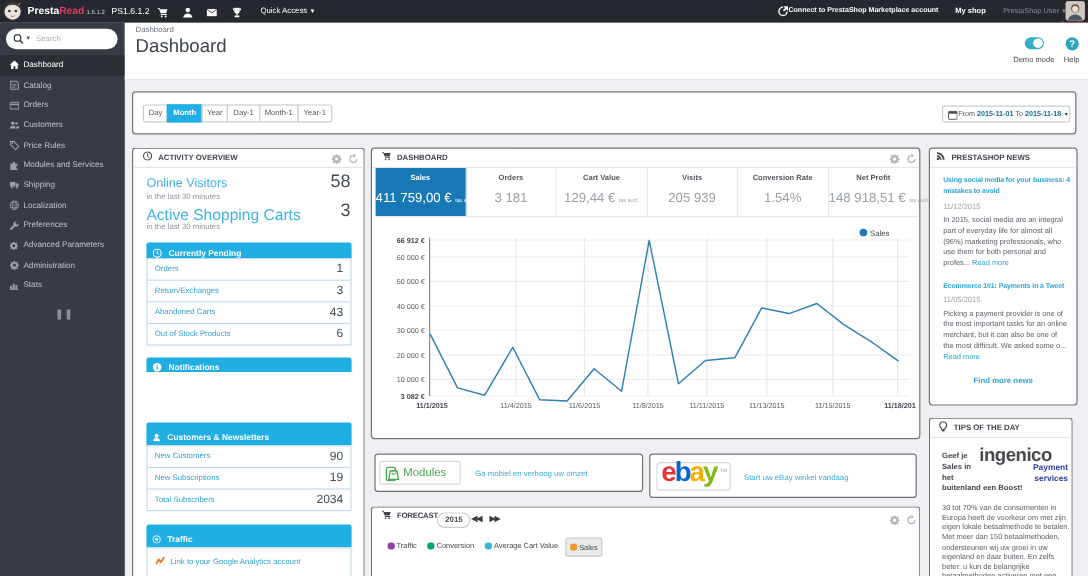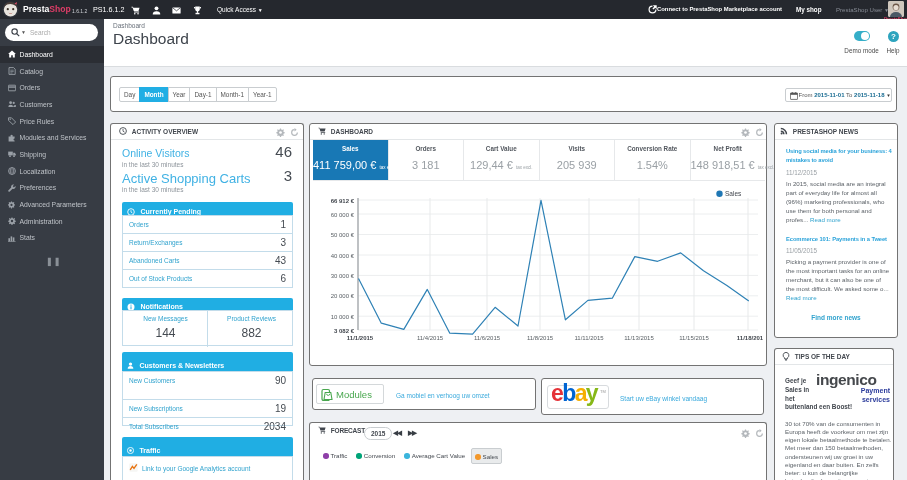--- a/index.html
+++ b/index.html
@@ -38,21 +38,21 @@
 <div class="abs" id="topbar" style="left:0;top:0;width:907px;height:19px;background:#25282e;">
   <svg class="abs" style="left:2px;top:1px;" width="17" height="17" viewBox="0 0 17 17">
     <circle cx="8.5" cy="8.5" r="8.2" fill="#2e323a"></circle>
     <circle cx="8.5" cy="8.7" r="6.7" fill="#e8e4de"></circle>
     <path d="M1.5 8 a7 7 0 0 1 14 0 L14 5 L11 3.4 L8.5 3 L5 3.6 L2.6 5.4 Z" fill="#4a3d38"></path>
     <circle cx="5.8" cy="8.2" r="1.1" fill="#3a3027"></circle>
     <circle cx="11.2" cy="8.2" r="1.1" fill="#3a3027"></circle>
     <path d="M6.4 11.5 q2.1 1.8 4.2 0 q-2.1 3.1 -4.2 0Z" fill="#b0584f"></path>
     <path d="M12.5 2.5 l2.5 -1.5 l-0.5 2.8 Z" fill="#d94e67"></path>
   </svg>
-  <div class="abs" style="left:23px;top:4px;font-size:8.6px;font-weight:bold;color:#fff;">Presta<span style="color:#dd3d67;">Shop</span></div>
+  <div class="abs" style="left:23px;top:4px;font-size:8.6px;font-weight:bold;color:#fff;">Presta<span style="color:#dd3d67;">Read</span></div>
   <div class="abs" style="left:72px;top:7.5px;font-size:5px;color:#cfd2d6;">1.6.1.2</div>
   <div class="abs" style="left:93px;top:5px;font-size:7.2px;color:#fff;">PS1.6.1.2</div>
   <svg class="abs" style="left:131px;top:5.5px;" width="9" height="9" viewBox="0 0 10 10">
     <path d="M0.5 0.8 h1.6 l0.5 1.2 h6.9 l-1.2 3.6 h-5.2 l-1.4 -3.9 h-1.2 z M3.4 6.2 h5.6 v1 h-5.6 z" fill="#fff"></path>
     <circle cx="4.2" cy="8.6" r="0.9" fill="#fff"></circle>
       <circle cx="7.8" cy="8.6" r="0.9" fill="#fff"></circle>
   </svg>
   <svg class="abs" style="left:152px;top:5.5px;" width="9" height="9" viewBox="0 0 10 10">
     <circle cx="5" cy="2.6" r="2.1" fill="#fff"></circle>
     <path d="M0.8 9.5 a4.2 3.6 0 0 1 8.4 0 z" fill="#fff"></path>
@@ -229,21 +229,21 @@
     <svg class="gear" style="right:18px;" viewBox="0 0 10 10">
         <path d="M4.4 0.5 h1.2 l0.25 1.1 l1.1 0.5 l1 -0.7 l0.85 0.85 l-0.7 1 l0.5 1.1 l1.1 0.25 v1.2 l-1.1 0.25 l-0.5 1.1 l0.7 1 l-0.85 0.85 l-1 -0.7 l-1.1 0.5 l-0.25 1.1 h-1.2 l-0.25 -1.1 l-1.1 -0.5 l-1 0.7 l-0.85 -0.85 l0.7 -1 l-0.5 -1.1 l-1.1 -0.25 v-1.2 l1.1 -0.25 l0.5 -1.1 l-0.7 -1 l0.85 -0.85 l1 0.7 l1.1 -0.5 z" fill="#b4b8bc"></path>
         <circle cx="5" cy="5" r="1.5" fill="#fff"></circle>
       </svg>
     <svg class="refr" style="right:4px;" viewBox="0 0 10 10">
         <path d="M5 1.2 a3.8 3.8 0 1 0 3.8 3.8 h-1.3 a2.5 2.5 0 1 1 -2.5 -2.5 z" fill="#b4b8bc"></path>
         <path d="M5 0 l2.4 1.9 L5 3.8 z" fill="#b4b8bc"></path>
       </svg>
   </div>
   <div class="abs" style="left:11px;top:23px;font-size:10.5px;color:#41b2e4;">Online Visitors</div>
-  <div class="abs" style="right:11px;top:19px;font-size:15px;color:#454b52;">46</div>
+  <div class="abs" style="right:11px;top:19px;font-size:15px;color:#454b52;">58</div>
   <div class="abs" style="left:11px;top:37px;font-size:6.5px;color:#8d949b;">in the last 30 minutes</div>
   <div class="abs" style="left:11px;top:47px;font-size:13px;color:#41b2e4;">Active Shopping Carts</div>
   <div class="abs" style="right:11px;top:43px;font-size:15px;color:#454b52;">3</div>
   <div class="abs" style="left:11px;top:62px;font-size:6.5px;color:#8d949b;">in the last 30 minutes</div>
   <div class="bluebar" style="left:11px;top:78px;width:171px;height:13px;line-height:13px;">
     <svg style="vertical-align:-1.5px;margin-left:5px;" width="8" height="8" viewBox="0 0 8 8">
         <circle cx="4" cy="4" r="3.3" fill="none" stroke="#fff" stroke-width="0.9"></circle>
         <path d="M4 2.2 v1.9 l1.4 0.9" stroke="#fff" stroke-width="0.8" fill="none"></path>
       </svg>
     <span class="t1" style="margin-left:1px;">Currently Pending</span>
@@ -267,39 +267,32 @@
       </div>
   </div>
   <div class="bluebar" style="left:11px;top:174px;width:171px;height:12px;line-height:12px;">
     <svg style="vertical-align:-1.5px;margin-left:5px;" width="8" height="8" viewBox="0 0 8 8">
         <circle cx="4" cy="4" r="3.5" fill="#fff"></circle>
         <rect x="3.5" y="3.3" width="1" height="3" fill="#20aee3"></rect>
         <rect x="3.5" y="1.6" width="1" height="1.1" fill="#20aee3"></rect>
       </svg>
     <span class="t1" style="margin-left:1px;">Notifications</span>
   </div>
-  <div class="rowbox" style="left:11px;top:186px;width:171px;height:36px;">
-    <div class="abs" style="left:0;top:0;width:85px;height:36px;border-right:1px solid #c3dcea;"></div>
-    <div class="abs" style="left:0;top:4px;width:85px;text-align:center;font-size:6.5px;color:#31a3ce;">New Messages</div>
-    <div class="abs" style="left:0;top:15px;width:85px;text-align:center;font-size:12px;color:#444a51;">144</div>
-    <div class="abs" style="left:86px;top:4px;width:85px;text-align:center;font-size:6.5px;color:#31a3ce;">Product Reviews</div>
-    <div class="abs" style="left:86px;top:15px;width:85px;text-align:center;font-size:12px;color:#444a51;">882</div>
-  </div>
   <div class="bluebar" style="left:11px;top:228px;width:171px;height:19px;">
     <div style="margin:2px 0 0 5px;">
       <svg style="vertical-align:-1px;" width="7" height="7" viewBox="0 0 8 8">
           <circle cx="4" cy="2.4" r="1.9" fill="#fff"></circle>
           <path d="M0.8 7.6 a3.2 3 0 0 1 6.4 0 z" fill="#fff"></path>
         </svg>
       <span class="t1" style="margin-left:1px;">Customers &amp; Newsletters</span>
     </div>
     <div style="font-size:5.3px;margin:0.5px 0 0 5px;">(FROM 2015-11-01 TO 2015-11-18)</div>
   </div>
   <div class="rowbox" style="left:11px;top:247px;width:171px;height:55px;">
-    <div class="drow" style="height:28px;">
+    <div class="drow" style="height:18px;">
         <span class="lbl" style="top:5px;">New Customers</span>
         <span class="val" style="top:3px;">90</span>
       </div>
     <div class="drow" style="height:18px;">
         <span class="lbl" style="top:5px;">New Subscriptions</span>
         <span class="val" style="top:3px;">19</span>
       </div>
     <div class="drow" style="height:17px;">
         <span class="lbl" style="top:5px;">Total Subscribers</span>
         <span class="val" style="top:3px;">2034</span>

